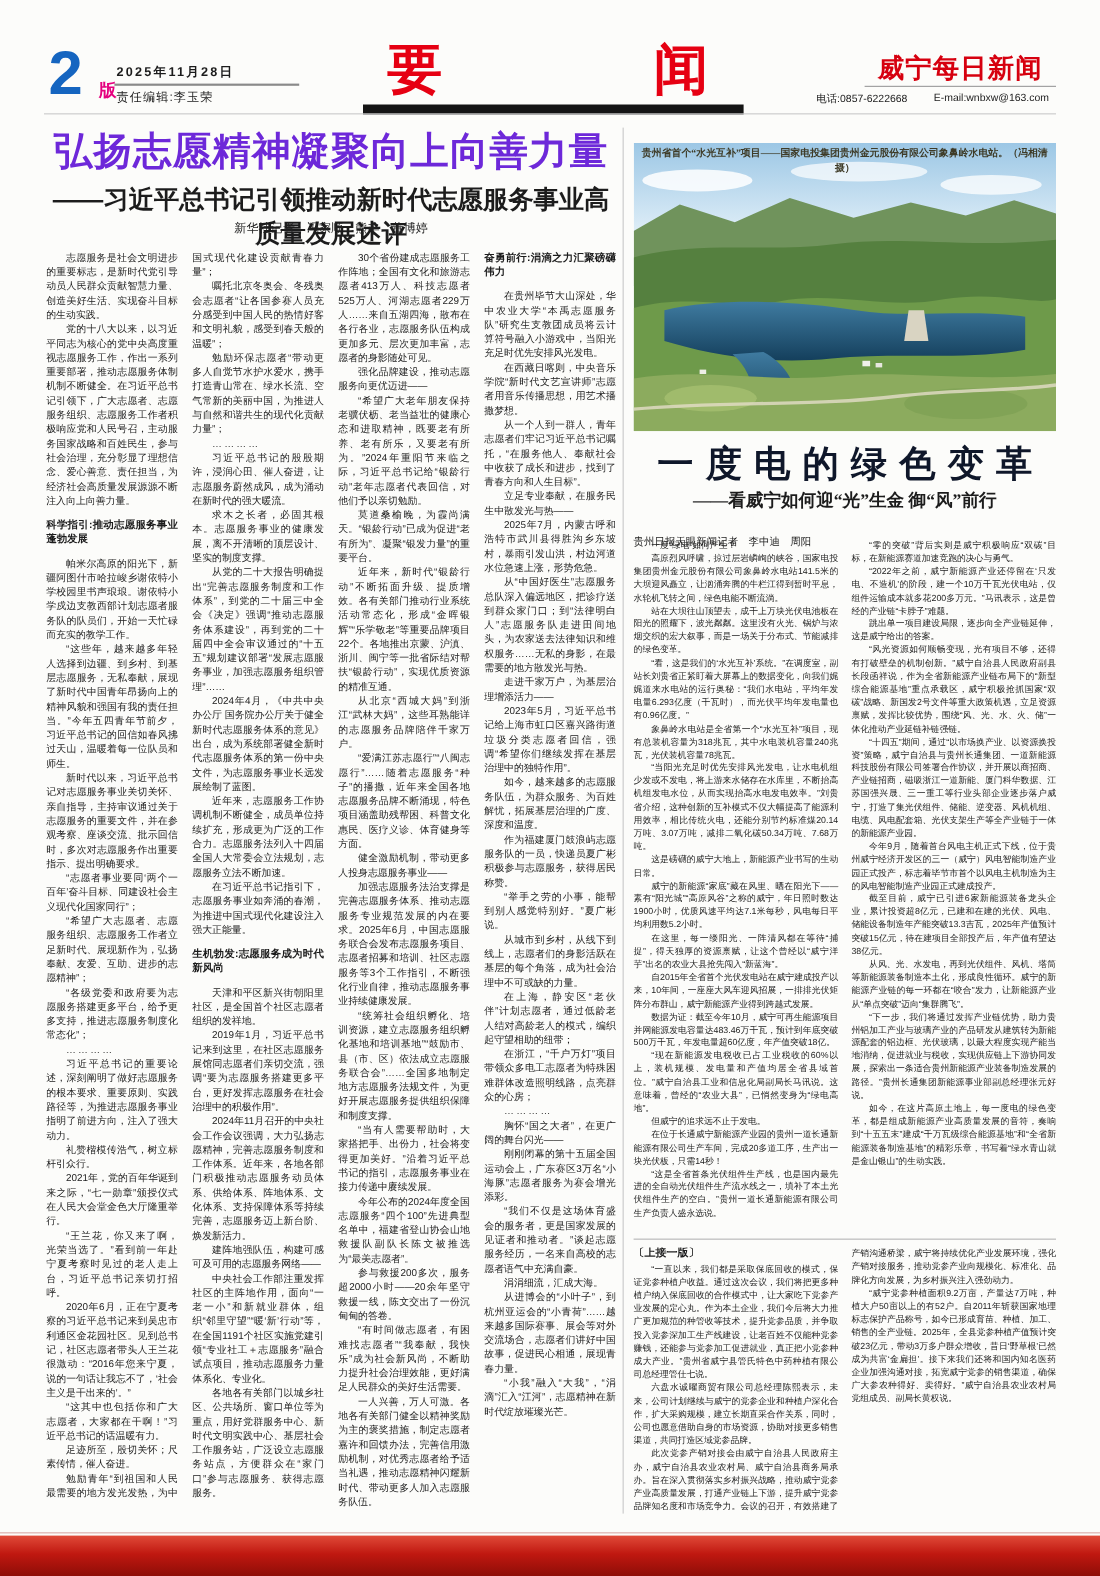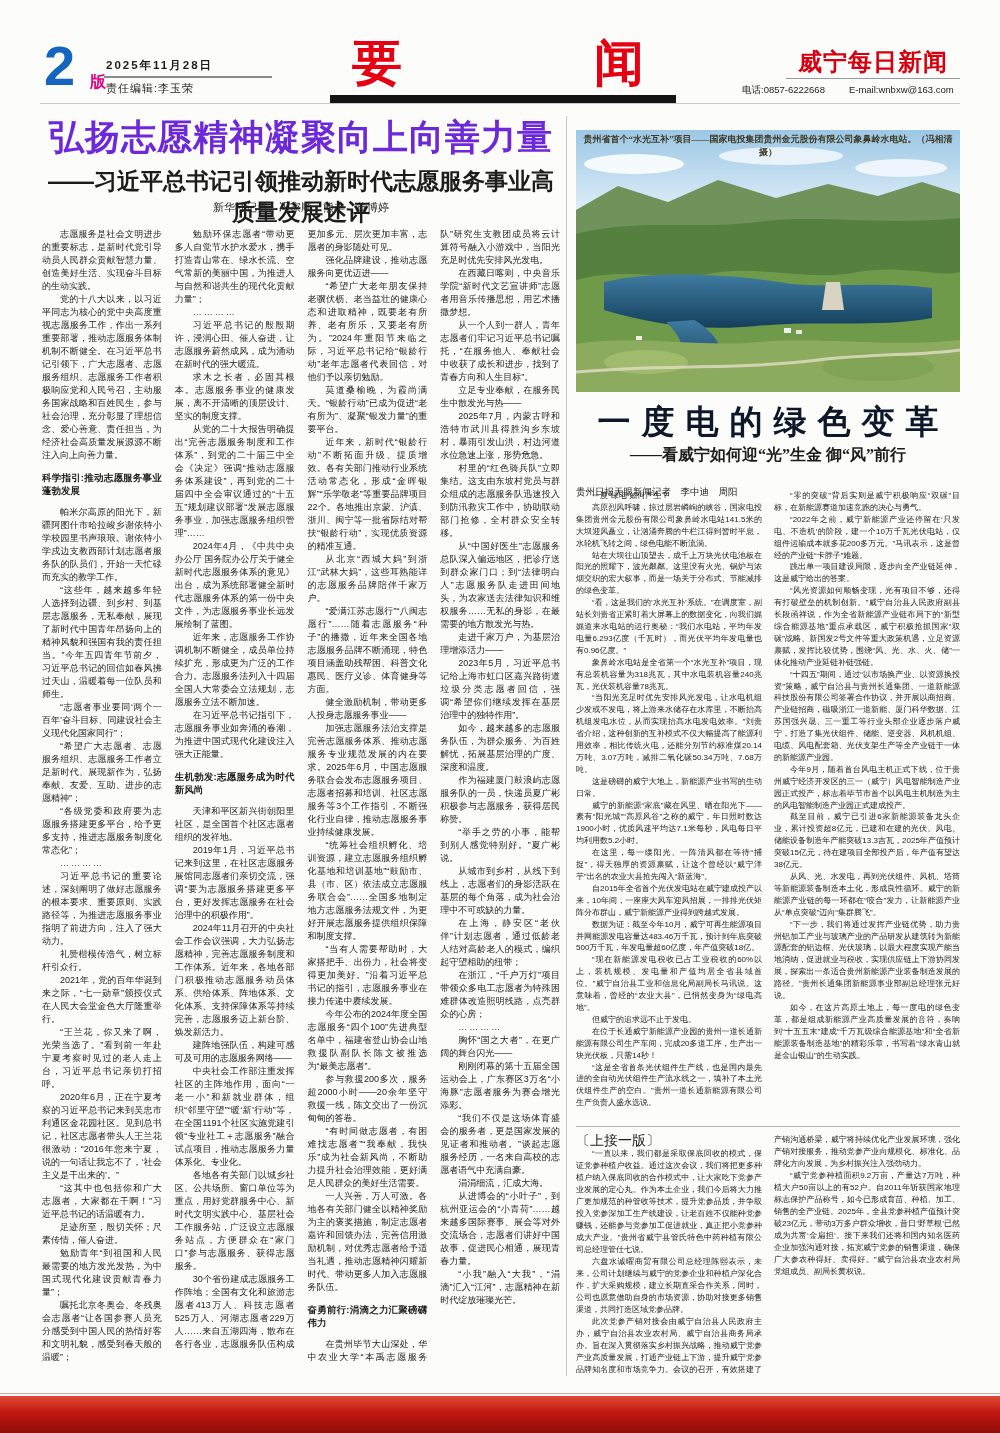--- a/index.html
+++ b/index.html
@@ -23,21 +23,21 @@
   .lh-headline{position:absolute;left:42px;top:114px;width:518px;text-align:center;font-size:35px;font-weight:900;
         letter-spacing:1px;color:#6d28d9;white-space:nowrap;}
   .lh-subtitle{position:absolute;left:42px;top:166px;width:518px;text-align:center;font-size:23px;font-weight:bold;}
   .lh-byline{position:absolute;left:42px;top:200px;width:518px;text-align:center;font-size:11px;color:#222;}
   .body-left{position:absolute;left:42px;top:228px;width:518px;height:1144px;overflow:hidden;
         column-count:4;column-gap:13px;column-fill:auto;font-size:9px;line-height:13px;text-align:justify;}
   .body-left p,.body-right p,.body-cont p{margin:0;}
   p.para{text-indent:2em;}
   p.dots{text-indent:2em;letter-spacing:2px;color:#333;}
   p.subhead{font-weight:bold;text-indent:0;font-size:9.5px;margin:9px 0;}
-  p.cont-label{font-weight:normal;text-indent:0;margin-bottom:2px;font-size:14px;}
+  p.cont-label{font-weight:bold;text-indent:0;margin-bottom:2px;font-size:10px;}
   
   .v-rule{position:absolute;left:566px;top:116px;width:1px;height:1260px;background:#c8c8c8;}
   
   .photo-wrap{position:absolute;left:576px;top:130px;width:384px;height:262px;overflow:hidden;}
   .photo-caption{position:absolute;left:0;top:3px;width:100%;text-align:center;font-size:9px;color:#3e3b27;
         font-family:"Liberation Serif",serif;font-weight:bold;}
   .rh-headline{position:absolute;left:576px;top:400px;width:384px;text-align:center;font-size:33px;font-weight:900;
         letter-spacing:11px;text-indent:11px;color:#0f172a;white-space:nowrap;}
   .rh-subtitle{position:absolute;left:576px;top:445px;width:384px;text-align:center;font-size:16px;font-weight:bold;
         font-family:"Liberation Serif",serif;}
@@ -78,20 +78,21 @@
 
   <div class="lh-headline">弘扬志愿精神凝聚向上向善力量</div>
   <div class="lh-subtitle">——习近平总书记引领推动新时代志愿服务事业高质量发展述评</div>
   <div class="lh-byline">新华社记者　冯家顺　熊丰　董博婷</div>
   <div class="body-left">
       <p class="para">志愿服务是社会文明进步的重要标志，是新时代党引导动员人民群众贡献智慧力量、创造美好生活、实现奋斗目标的生动实践。</p>
       <p class="para">党的十八大以来，以习近平同志为核心的党中央高度重视志愿服务工作，作出一系列重要部署，推动志愿服务体制机制不断健全。在习近平总书记引领下，广大志愿者、志愿服务组织、志愿服务工作者积极响应党和人民号召，主动服务国家战略和百姓民生，参与社会治理，充分彰显了理想信念、爱心善意、责任担当，为经济社会高质量发展源源不断注入向上向善力量。</p>
       <p class="subhead">科学指引:推动志愿服务事业蓬勃发展</p>
       <p class="para">帕米尔高原的阳光下，新疆阿图什市哈拉峻乡谢依特小学校园里书声琅琅。谢依特小学戍边支教西部计划志愿者服务队的队员们，开始一天忙碌而充实的教学工作。</p>
       <p class="para">“这些年，越来越多年轻人选择到边疆、到乡村、到基层志愿服务，无私奉献，展现了新时代中国青年昂扬向上的精神风貌和强国有我的责任担当。”今年五四青年节前夕，习近平总书记的回信如春风拂过天山，温暖着每一位队员和师生。</p>
+      <p class="para">新时代以来，习近平总书记对志愿服务事业关切关怀、亲自指导，主持审议通过关于志愿服务的重要文件，并在参观考察、座谈交流、批示回信时，多次对志愿服务作出重要指示、提出明确要求。</p>
       <p class="para">“志愿者事业要同‘两个一百年’奋斗目标、同建设社会主义现代化国家同行”；</p>
       <p class="para">“希望广大志愿者、志愿服务组织、志愿服务工作者立足新时代、展现新作为，弘扬奉献、友爱、互助、进步的志愿精神”；</p>
       <p class="para">“各级党委和政府要为志愿服务搭建更多平台，给予更多支持，推进志愿服务制度化常态化”；</p>
       <p class="para dots">…………</p>
       <p class="para">习近平总书记的重要论述，深刻阐明了做好志愿服务的根本要求、重要原则、实践路径等，为推进志愿服务事业指明了前进方向，注入了强大动力。</p>
       <p class="para">礼赞楷模传浩气，树立标杆引众行。</p>
       <p class="para">2021年，党的百年华诞到来之际，“七一勋章”颁授仪式在人民大会堂金色大厅隆重举行。</p>
       <p class="para">“王兰花，你又来了啊，光荣当选了。”看到前一年赴宁夏考察时见过的老人走上台，习近平总书记亲切打招呼。</p>
       <p class="para">2020年6月，正在宁夏考察的习近平总书记来到吴忠市利通区金花园社区。见到总书记，社区志愿者带头人王兰花很激动：“2016年您来宁夏，说的一句话让我忘不了，‘社会主义是干出来的’。”</p>
       <p class="para">“这其中也包括你和广大志愿者，大家都在干啊！”习近平总书记的话温暖有力。</p>
@@ -127,21 +128,20 @@
       <p class="para">今年公布的2024年度全国志愿服务“四个100”先进典型名单中，福建省登山协会山地救援队副队长陈文被推选为“最美志愿者”。</p>
       <p class="para">参与救援200多次，服务超2000小时——20余年坚守救援一线，陈文交出了一份沉甸甸的答卷。</p>
       <p class="para">“有时间做志愿者，有困难找志愿者”“我奉献，我快乐”成为社会新风尚，不断助力提升社会治理效能，更好满足人民群众的美好生活需要。</p>
       <p class="para">一人兴善，万人可激。各地各有关部门健全以精神奖励为主的褒奖措施，制定志愿者嘉许和回馈办法，完善信用激励机制，对优秀志愿者给予适当礼遇，推动志愿精神闪耀新时代、带动更多人加入志愿服务队伍。</p>
       <p class="subhead">奋勇前行:涓滴之力汇聚磅礴伟力</p>
       <p class="para">在贵州毕节大山深处，华中农业大学“本禹志愿服务队”研究生支教团成员将云计算符号融入小游戏中，当阳光充足时优先安排风光发电。</p>
       <p class="para">在西藏日喀则，中央音乐学院“新时代文艺宣讲师”志愿者用音乐传播思想，用艺术播撒梦想。</p>
       <p class="para">从一个人到一群人，青年志愿者们牢记习近平总书记嘱托，“在服务他人、奉献社会中收获了成长和进步，找到了青春方向和人生目标”。</p>
       <p class="para">立足专业奉献，在服务民生中散发光与热——</p>
       <p class="para">2025年7月，内蒙古呼和浩特市武川县得胜沟乡东坡村，暴雨引发山洪，村边河道水位急速上涨，形势危急。</p>
-      <p class="para">村里的“红色骑兵队”立即集结。这支由东坡村党员与群众组成的志愿服务队迅速投入到防汛救灾工作中，协助联动部门抢修，全村群众安全转移。</p>
       <p class="para">从“中国好医生”志愿服务总队深入偏远地区，把诊疗送到群众家门口；到“法律明白人”志愿服务队走进田间地头，为农家送去法律知识和维权服务……无私的身影，在最需要的地方散发光与热。</p>
       <p class="para">走进千家万户，为基层治理增添活力——</p>
       <p class="para">2023年5月，习近平总书记给上海市虹口区嘉兴路街道垃圾分类志愿者回信，强调“希望你们继续发挥在基层治理中的独特作用”。</p>
       <p class="para">如今，越来越多的志愿服务队伍，为群众服务、为百姓解忧，拓展基层治理的广度、深度和温度。</p>
       <p class="para">作为福建厦门鼓浪屿志愿服务队的一员，快递员夏广彬积极参与志愿服务，获得居民称赞。</p>
       <p class="para">“举手之劳的小事，能帮到别人感觉特别好。”夏广彬说。</p>
       <p class="para">从城市到乡村，从线下到线上，志愿者们的身影活跃在基层的每个角落，成为社会治理中不可或缺的力量。</p>
       <p class="para">在上海，静安区“老伙伴”计划志愿者，通过低龄老人结对高龄老人的模式，编织起守望相助的纽带；</p>
       <p class="para">在浙江，“千户万灯”项目带领众多电工志愿者为特殊困难群体改造照明线路，点亮群众的心房；</p>
       <p class="para dots">…………</p>

